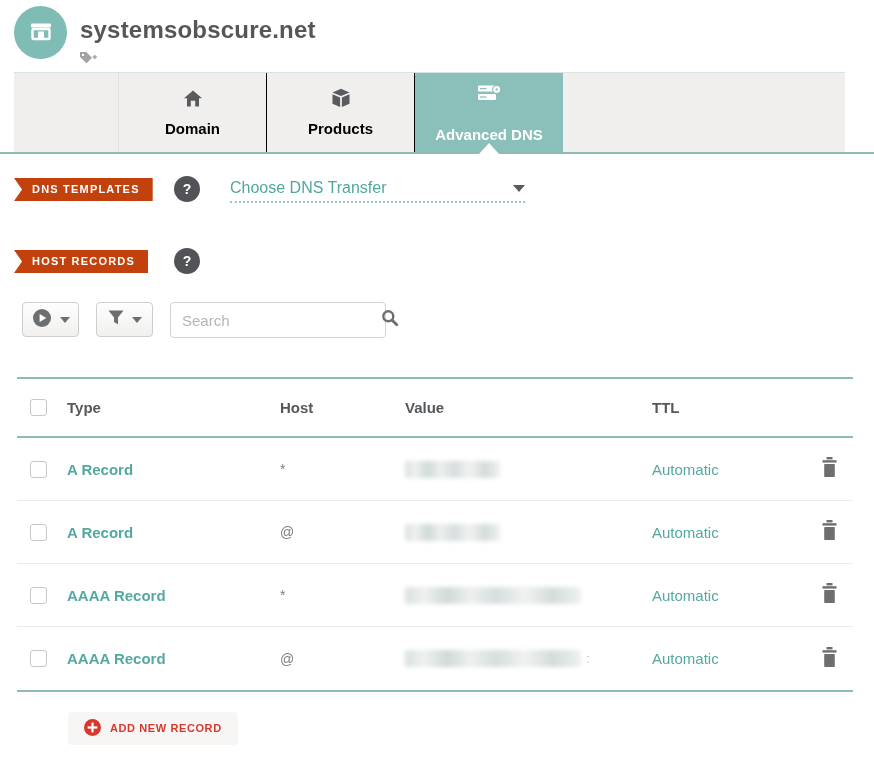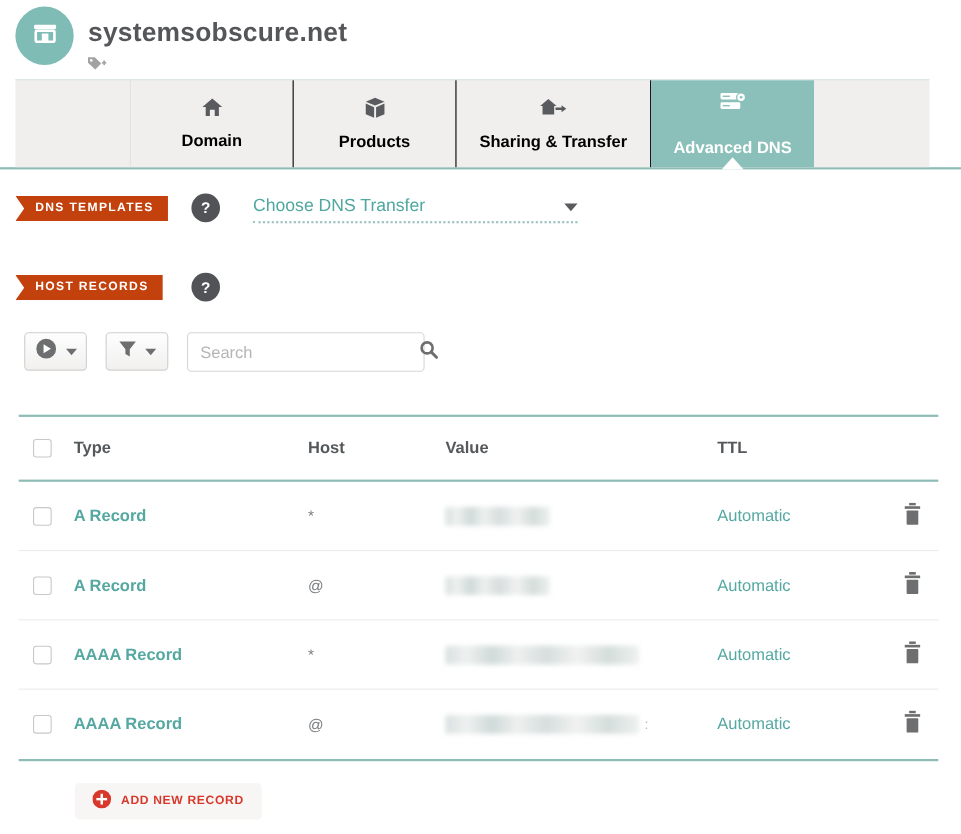--- a/index.html
+++ b/index.html
@@ -130,30 +130,20 @@
       <span>
         <svg width="20" height="20" viewBox="0 0 20 20">
           <path d="M10 0.8 L18.5 4.4 L10 8 L1.5 4.4 Z" fill="#5a5b5e"></path>
           <path d="M1.5 6.2 L9.1 9.4 V19 L1.5 15.8 Z" fill="#5a5b5e"></path>
           <path d="M18.5 6.2 L10.9 9.4 V19 L18.5 15.8 Z" fill="#5a5b5e"></path>
         </svg>
       </span>
       <span>Products</span>
     </div>
 
-    <div class="tab" style="width:177px">
-      <span>
-        <svg width="27" height="20" viewBox="0 0 27 20">
-          <path d="M8.5 2 L16 8.4 H13.8 V16 H3.2 V8.4 H1 Z" fill="#5a5b5e"></path>
-          <path d="M15 10.8 H23" stroke="#5a5b5e" stroke-width="2.2" fill="none"></path>
-          <path d="M20.5 7.6 L24.8 10.8 L20.5 14 Z" fill="#5a5b5e"></path>
-        </svg>
-      </span>
-      <span>Sharing &amp; Transfer</span>
-    </div>
 
     <div class="tab active" style="width:148px">
       <span>
         <svg width="25" height="20" viewBox="0 0 25 20">
           <rect x="1" y="2.5" width="18" height="6" rx="1.3" fill="#fff"></rect>
           <rect x="1" y="11" width="18" height="6" rx="1.3" fill="#fff"></rect>
           <rect x="3" y="4.9" width="6.5" height="1.3" fill="#8bc0ba"></rect>
           <rect x="3" y="13.4" width="6.5" height="1.3" fill="#8bc0ba"></rect>
           <circle cx="19.7" cy="6.4" r="4.6" fill="#8bc0ba"></circle>
           <circle cx="19.7" cy="6.4" r="3.4" fill="#fff"></circle>

